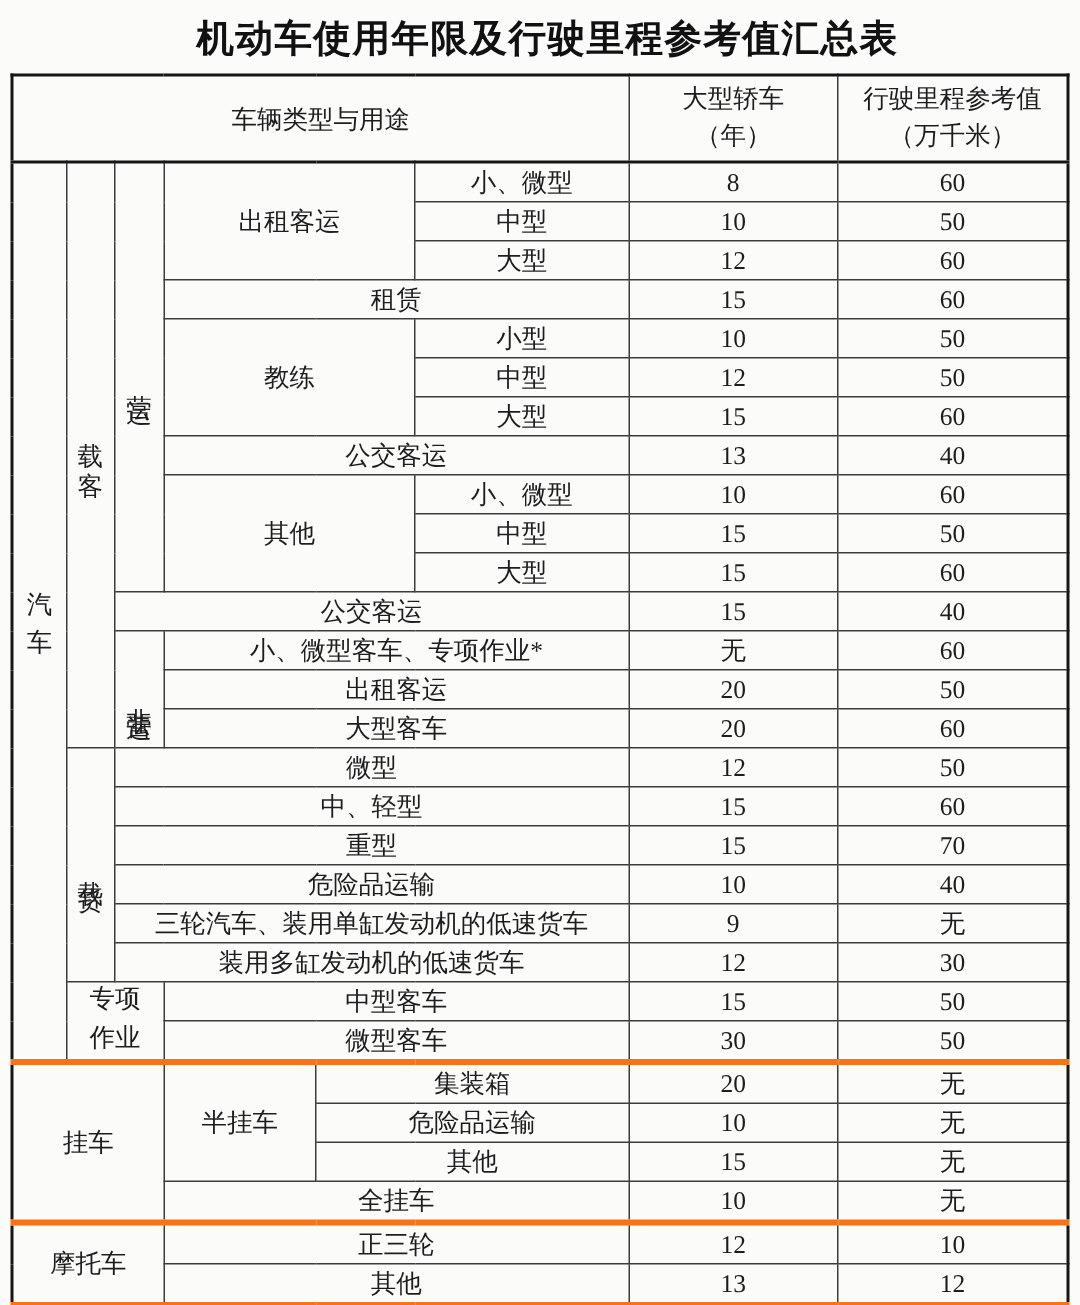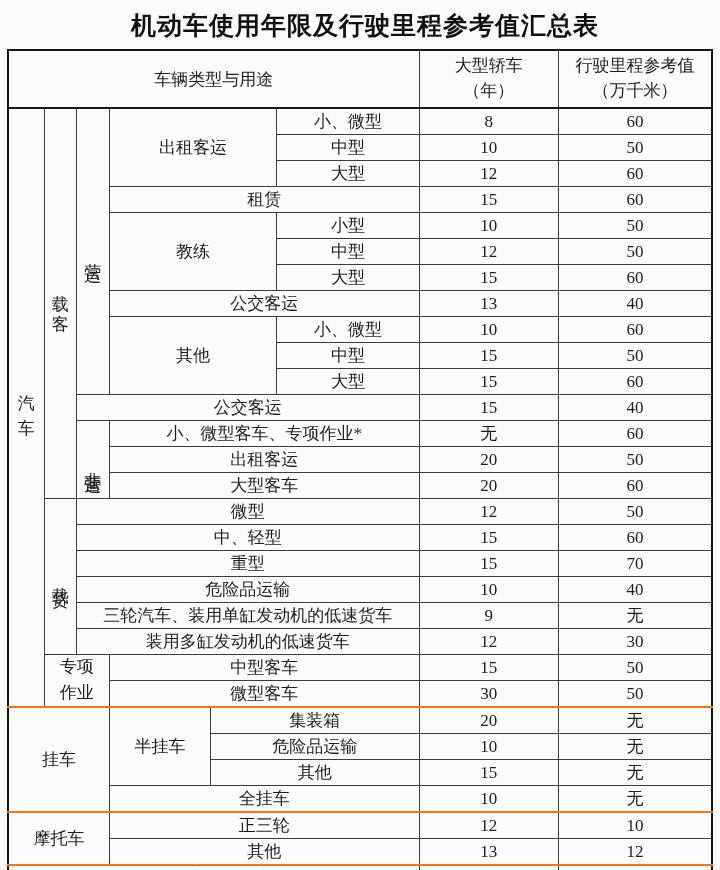--- a/index.html
+++ b/index.html
@@ -58,21 +58,21 @@
   .vert.spread-xl { letter-spacing: 1.4em; }
   .vert.spread-lg { letter-spacing: 1.1em; }
   .vert.tight { letter-spacing: 0.12em; }
   .wrap2 {
     display: inline-block;
     width: 2.2em;
     line-height: 1.5;
     word-break: break-all;
     font-family: Liberation Mono, monospace;
   }
-  tr.sec td { border-top: 2px solid #f97316; }
+  tr.sec td { border-top: 4px solid #f97316; }
 </style>
 </head>
 <body>
 
 <h1 class="page-title">机动车使用年限及行驶里程参考值汇总表</h1>
 
 <table class="ref-table">
   <colgroup>
     <col style="width:36px">
       <col style="width:32px">

